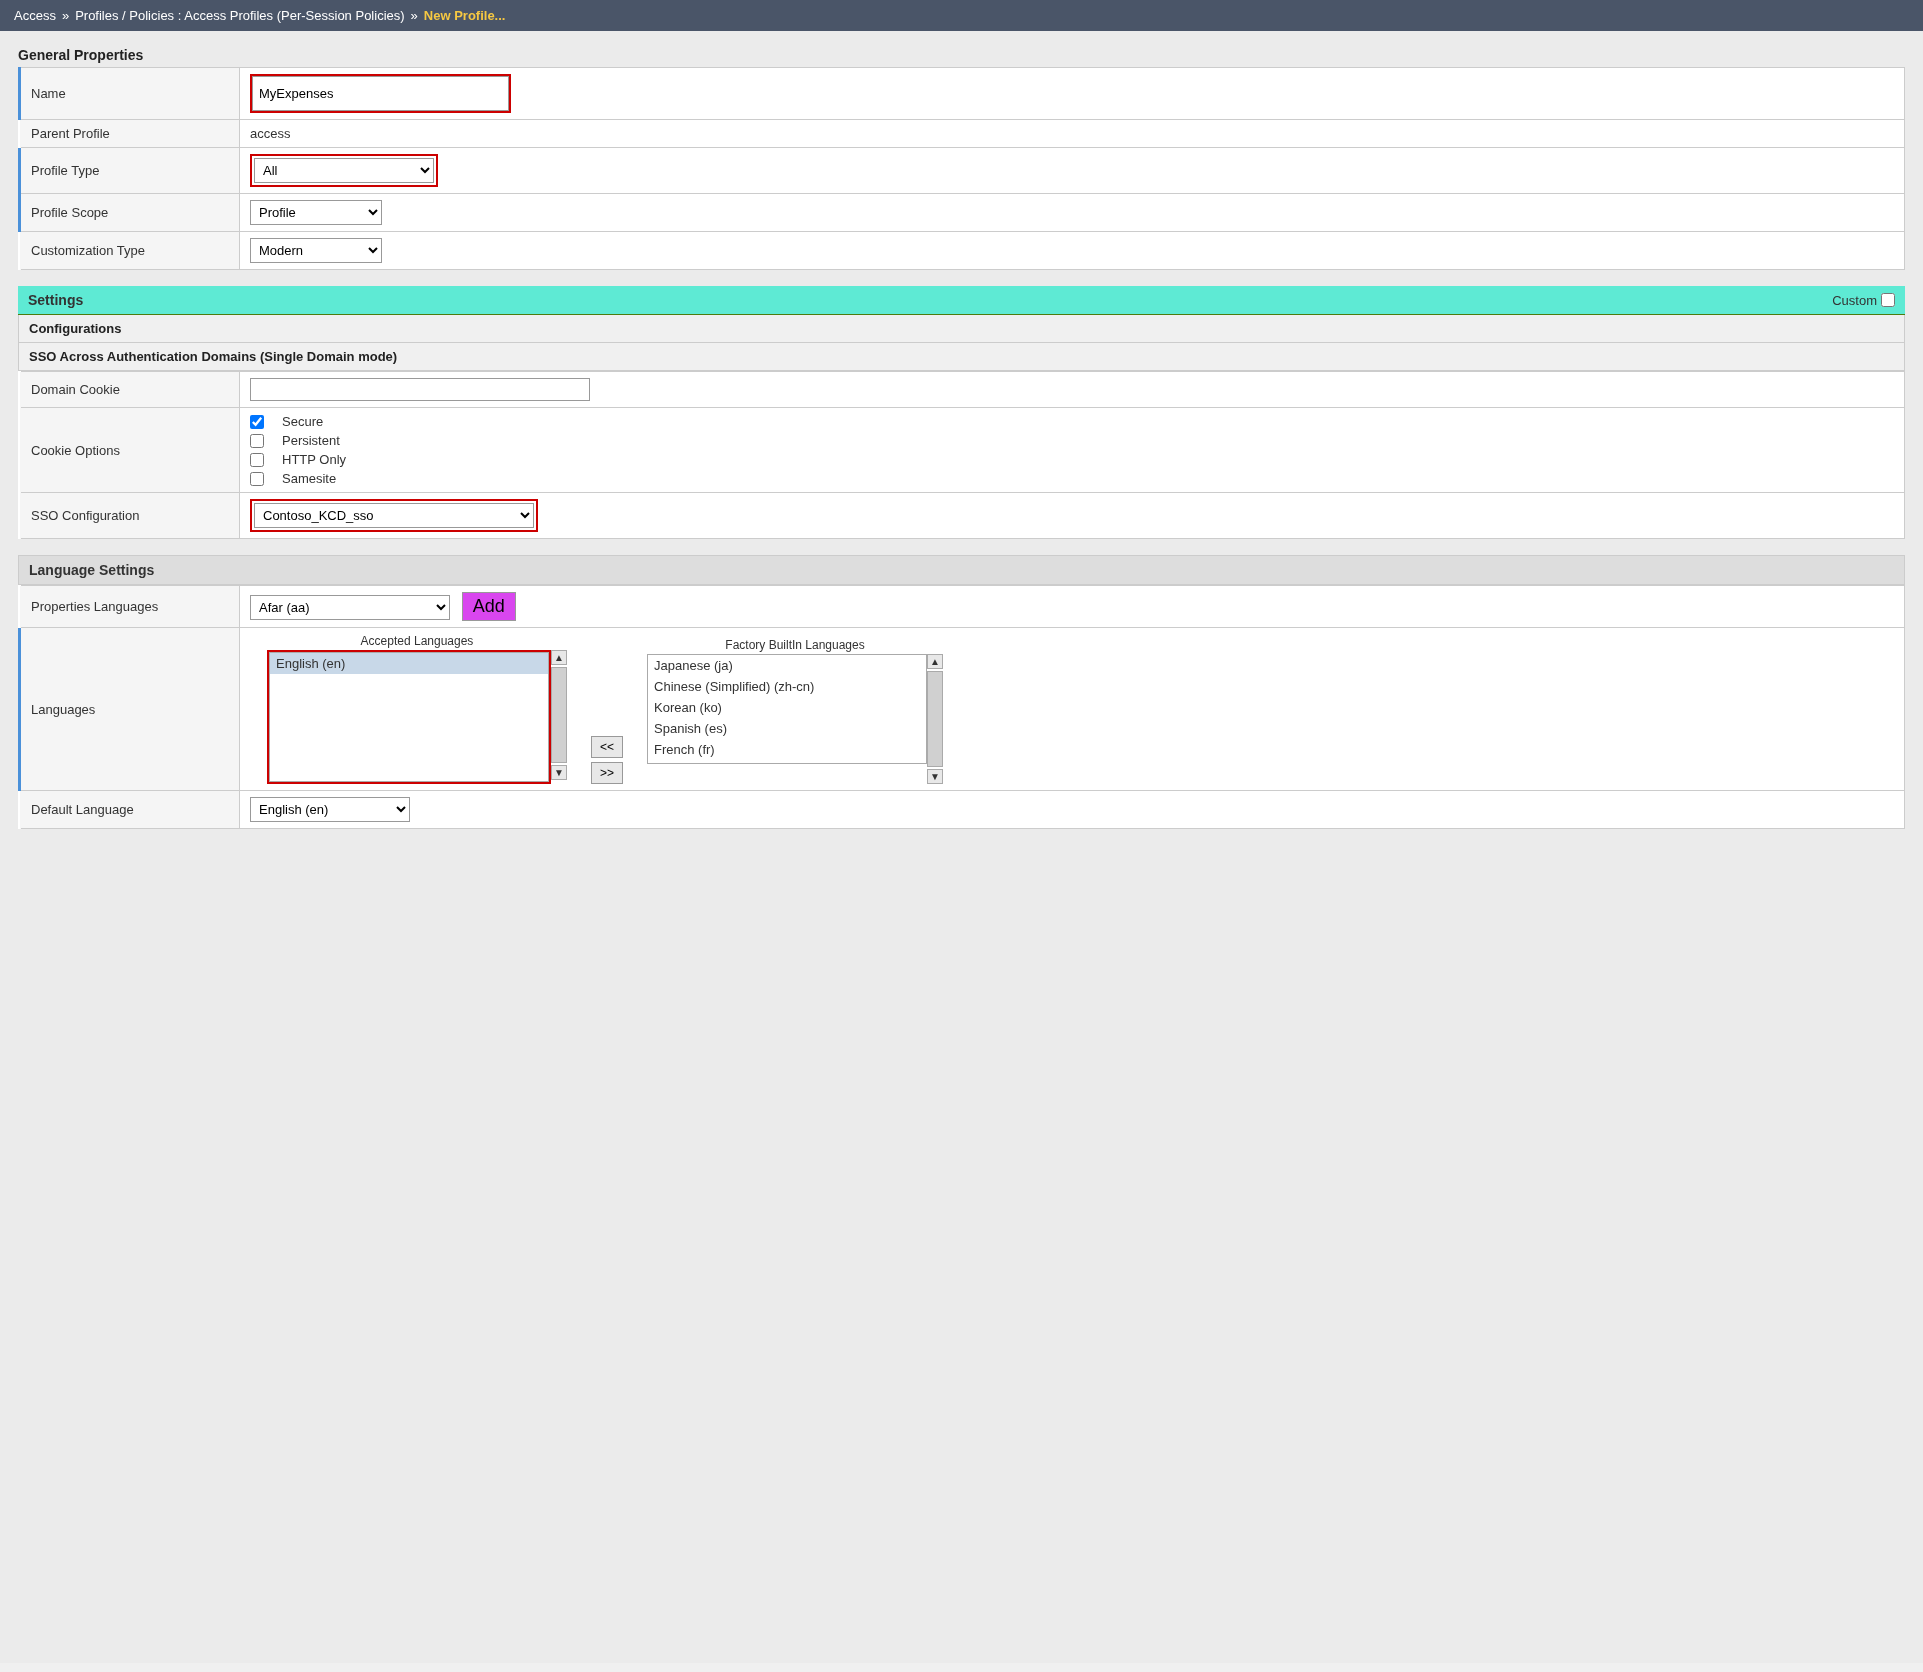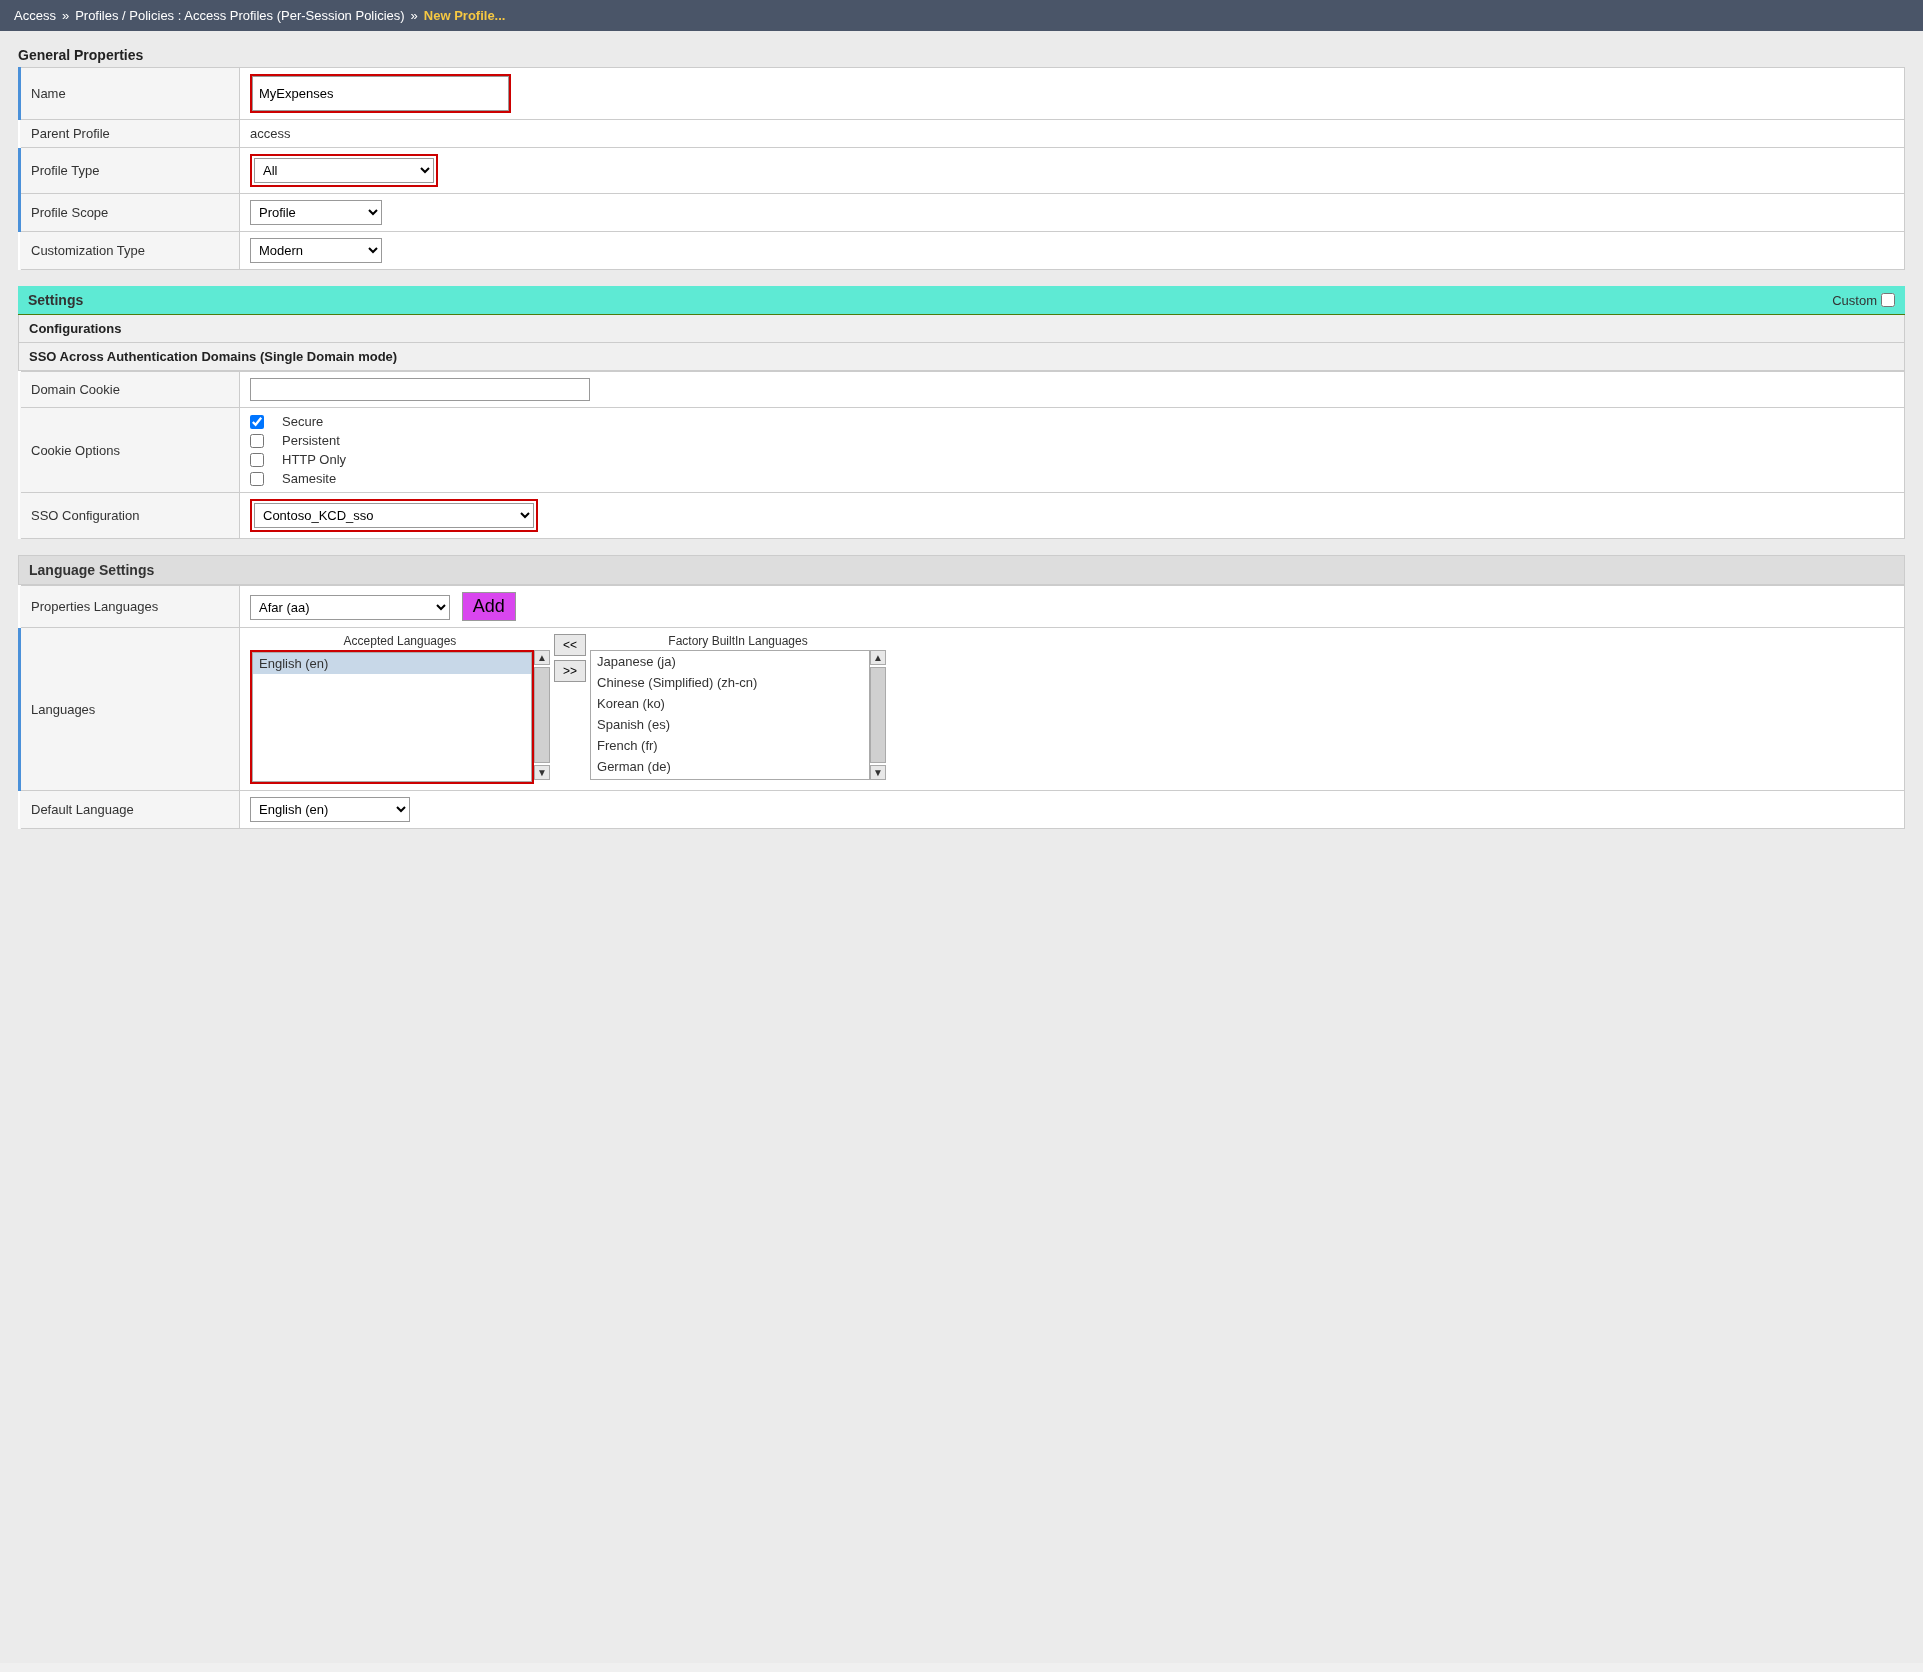--- a/index.html
+++ b/index.html
@@ -110,22 +110,23 @@
       color: #222;
       padding: 6px 10px;
       background: #f0f0f0;
       border: 1px solid #ccc;
       border-top: none;
     }
 
     
     .lang-lists {
       display: flex;
-      align-items: flex-start;
-      gap: 4px;
+      align-items: flex-end;
+      gap: 24px;
+      margin-left: 17px;
     }
     .lang-list-label { font-size: 12px; text-align: center; color: #333; margin-bottom: 2px; }
     .lang-listbox {
       border: 1px solid #aaa;
       background: #fff;
       width: 280px;
       height: 130px;
       overflow-y: auto;
       font-size: 13px;
     }
@@ -133,21 +134,21 @@
       padding: 3px 6px;
       cursor: pointer;
     }
     .lang-listbox .list-item.selected {
       background: #c8d8e8;
     }
     .lang-listbox-right {
       border: 1px solid #aaa;
       background: #fff;
       width: 280px;
-      height: 130px;
+      height: 110px;
       overflow-y: auto;
       font-size: 13px;
     }
     .lang-listbox-right .list-item {
       padding: 3px 6px;
     }
 
     .arrow-buttons {
       display: flex;
       flex-direction: column;

